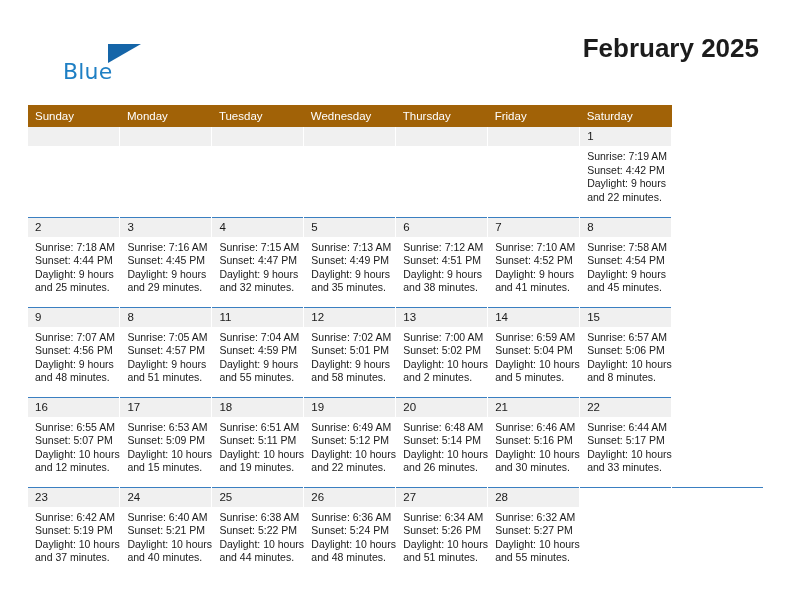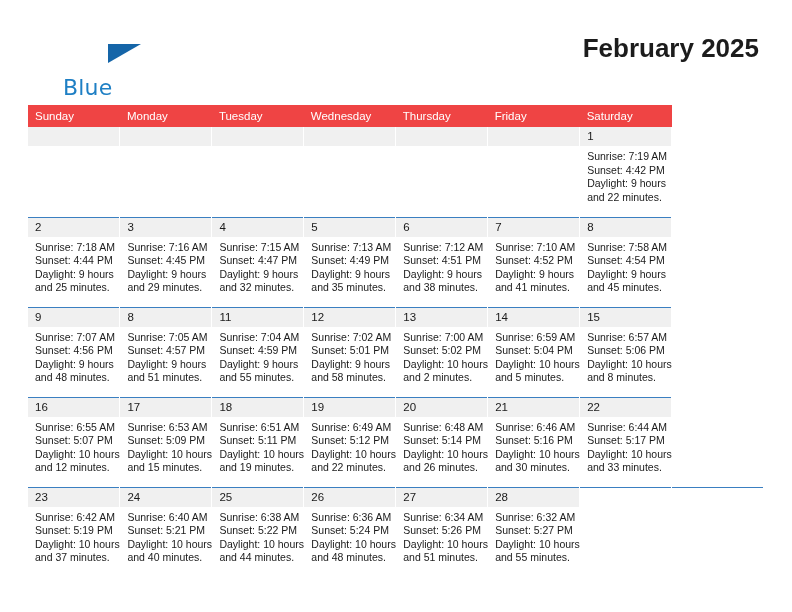--- a/index.html
+++ b/index.html
@@ -48,21 +48,20 @@
   }
   .logo-blue {
     position: absolute;
     left: 30px;
     top: 21px;
     font-size: 22px;
     letter-spacing: 0.2px;
     color: #1e7fc4;
     font-family: "DejaVu Sans", sans-serif;
     font-weight: 400;
-    margin-top: 16px;
   }
   .logo-triangle {
     position: absolute;
     left: 75px;
     top: 6px;
     width: 0;
     height: 0;
     border-left: 33px solid #1565a8;
     border-bottom: 19px solid transparent;
   }
@@ -92,21 +91,21 @@
   
   .calendar {
     position: absolute;
     left: 28px;
     top: 105px;
     width: 736px;
     border-collapse: collapse;
     table-layout: fixed;
   }
   .calendar th {
-    background: #ef4444;
+    background: #a16207;
     color: #ffffff;
     font-size: 11.5px;
     font-weight: 400;
     text-align: left;
     padding: 5px 0 5px 7px;
     height: 19px;
     box-sizing: border-box;
     border: none;
   }
   .calendar td {

